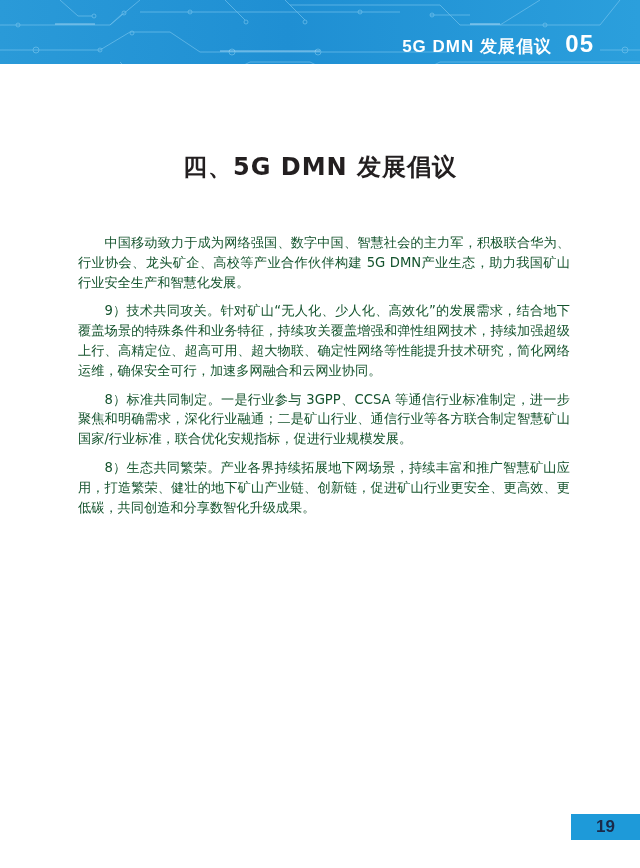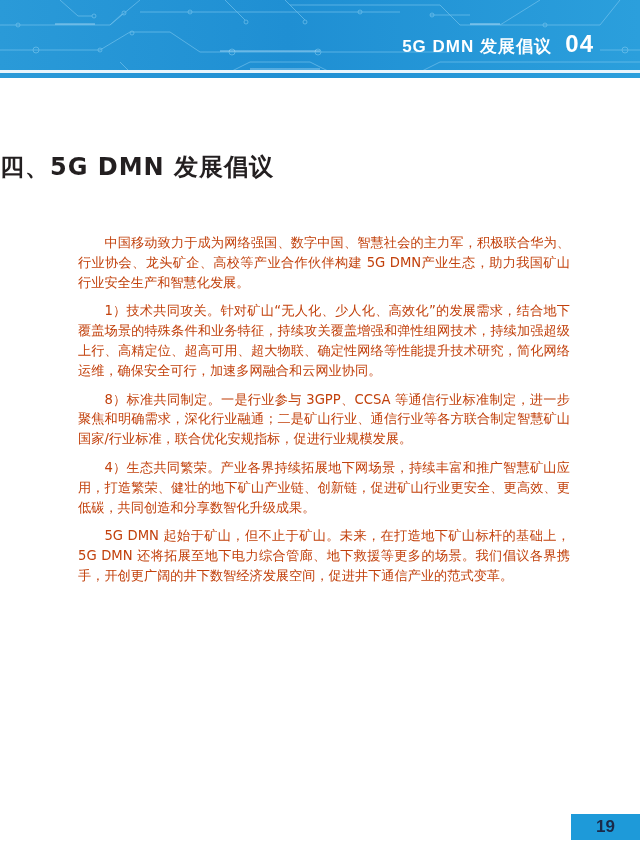--- a/index.html
+++ b/index.html
@@ -3,49 +3,49 @@
 <meta charset="utf-8">
 <style>
   html, body { margin: 0; padding: 0; }
   body {
     width: 640px; height: 868px; overflow: hidden; position: relative;
     background: #ffffff;
     font-family: "DejaVu Sans", "Liberation Sans", sans-serif;
     color: #231f20;
   }
   .header {
-    position: absolute; left: 0; top: 0; width: 640px; height: 78px;
+    position: absolute; left: 0; top: 0; width: 640px; height: 64px;
     background: linear-gradient(90deg, #2a9ad8 0%, #1f8fd3 45%, #2b9fdc 100%);
     overflow: hidden;
   }
   .header svg { position: absolute; left: 0; top: 0; }
   .header-title {
     position: absolute; right: 88px; top: 35px;
     font-size: 17px; font-weight: bold; color: #ffffff; letter-spacing: 1px;
     font-family: "Liberation Sans", "DejaVu Sans", sans-serif;
   }
   .header-num {
     position: absolute; right: 46px; top: 30px;
     font-size: 24px; font-weight: bold; color: #ffffff; letter-spacing: 1px;
     font-family: "Liberation Sans", "DejaVu Sans", sans-serif;
   }
   .header-bottom {
     position: absolute; left: 0; top: 70px; width: 640px; height: 3px; background: #e8f4fb;
   }
   .page-title {
-    position: absolute; left: 0; top: 135px; width: 640px; text-align: left;
+    position: absolute; left: 0; top: 135px; width: 640px; text-align: center;
     font-size: 24px; color: #231f20; letter-spacing: 1px;
   }
   .body-text {
     position: absolute; left: 78px; top: 233px; width: 492px;
   }
   .body-text p {
     margin: 0 0 9px 0;
     font-size: 13.2px; line-height: 19.8px; text-indent: 2em;
-    text-align: justify; color: #c2410c;
+    text-align: justify; color: #14532d;
   }
   .page-number {
     position: absolute; left: 571px; top: 814px; width: 69px; height: 26px;
     background: #1e9ad9; color: #1a2a4a; font-weight: bold;
     font-size: 17px; line-height: 26px; text-align: center;
     font-family: "Liberation Sans", "DejaVu Sans", sans-serif;
   }
 </style>
 </head>
 <body>
@@ -84,27 +84,26 @@
       <polyline points="420,72 440,62 640,62"></polyline>
     </g>
     <g stroke="#e6f6ff" stroke-width="1.2" opacity="0.55">
       <line x1="55" y1="24" x2="95" y2="24"></line>
       <line x1="220" y1="51" x2="320" y2="51"></line>
       <line x1="470" y1="24" x2="500" y2="24"></line>
       <line x1="250" y1="69" x2="320" y2="69"></line>
     </g>
   </svg>
   <span class="header-title">5G DMN 发展倡议</span>
-  <span class="header-num">04</span>
+  <span class="header-num">05</span>
   <div class="header-bottom"></div>
 </div>
 
 <h1 class="page-title">四、5G DMN 发展倡议</h1>
 
 <div class="body-text">
   <p>中国移动致力于成为网络强国、数字中国、智慧社会的主力军，积极联合华为、行业协会、龙头矿企、高校等产业合作伙伴构建 5G DMN产业生态，助力我国矿山行业安全生产和智慧化发展。</p>
-  <p>1）技术共同攻关。针对矿山“无人化、少人化、高效化”的发展需求，结合地下覆盖场景的特殊条件和业务特征，持续攻关覆盖增强和弹性组网技术，持续加强超级上行、高精定位、超高可用、超大物联、确定性网络等性能提升技术研究，简化网络运维，确保安全可行，加速多网融合和云网业协同。</p>
+  <p>9）技术共同攻关。针对矿山“无人化、少人化、高效化”的发展需求，结合地下覆盖场景的特殊条件和业务特征，持续攻关覆盖增强和弹性组网技术，持续加强超级上行、高精定位、超高可用、超大物联、确定性网络等性能提升技术研究，简化网络运维，确保安全可行，加速多网融合和云网业协同。</p>
   <p>8）标准共同制定。一是行业参与 3GPP、CCSA 等通信行业标准制定，进一步聚焦和明确需求，深化行业融通；二是矿山行业、通信行业等各方联合制定智慧矿山国家/行业标准，联合优化安规指标，促进行业规模发展。</p>
-  <p>4）生态共同繁荣。产业各界持续拓展地下网场景，持续丰富和推广智慧矿山应用，打造繁荣、健壮的地下矿山产业链、创新链，促进矿山行业更安全、更高效、更低碳，共同创造和分享数智化升级成果。</p>
-  <p>5G DMN 起始于矿山，但不止于矿山。未来，在打造地下矿山标杆的基础上，5G DMN 还将拓展至地下电力综合管廊、地下救援等更多的场景。我们倡议各界携手，开创更广阔的井下数智经济发展空间，促进井下通信产业的范式变革。</p>
+  <p>8）生态共同繁荣。产业各界持续拓展地下网场景，持续丰富和推广智慧矿山应用，打造繁荣、健壮的地下矿山产业链、创新链，促进矿山行业更安全、更高效、更低碳，共同创造和分享数智化升级成果。</p>
 </div>
 
 <div class="page-number">19</div>
 
 </body></html>

